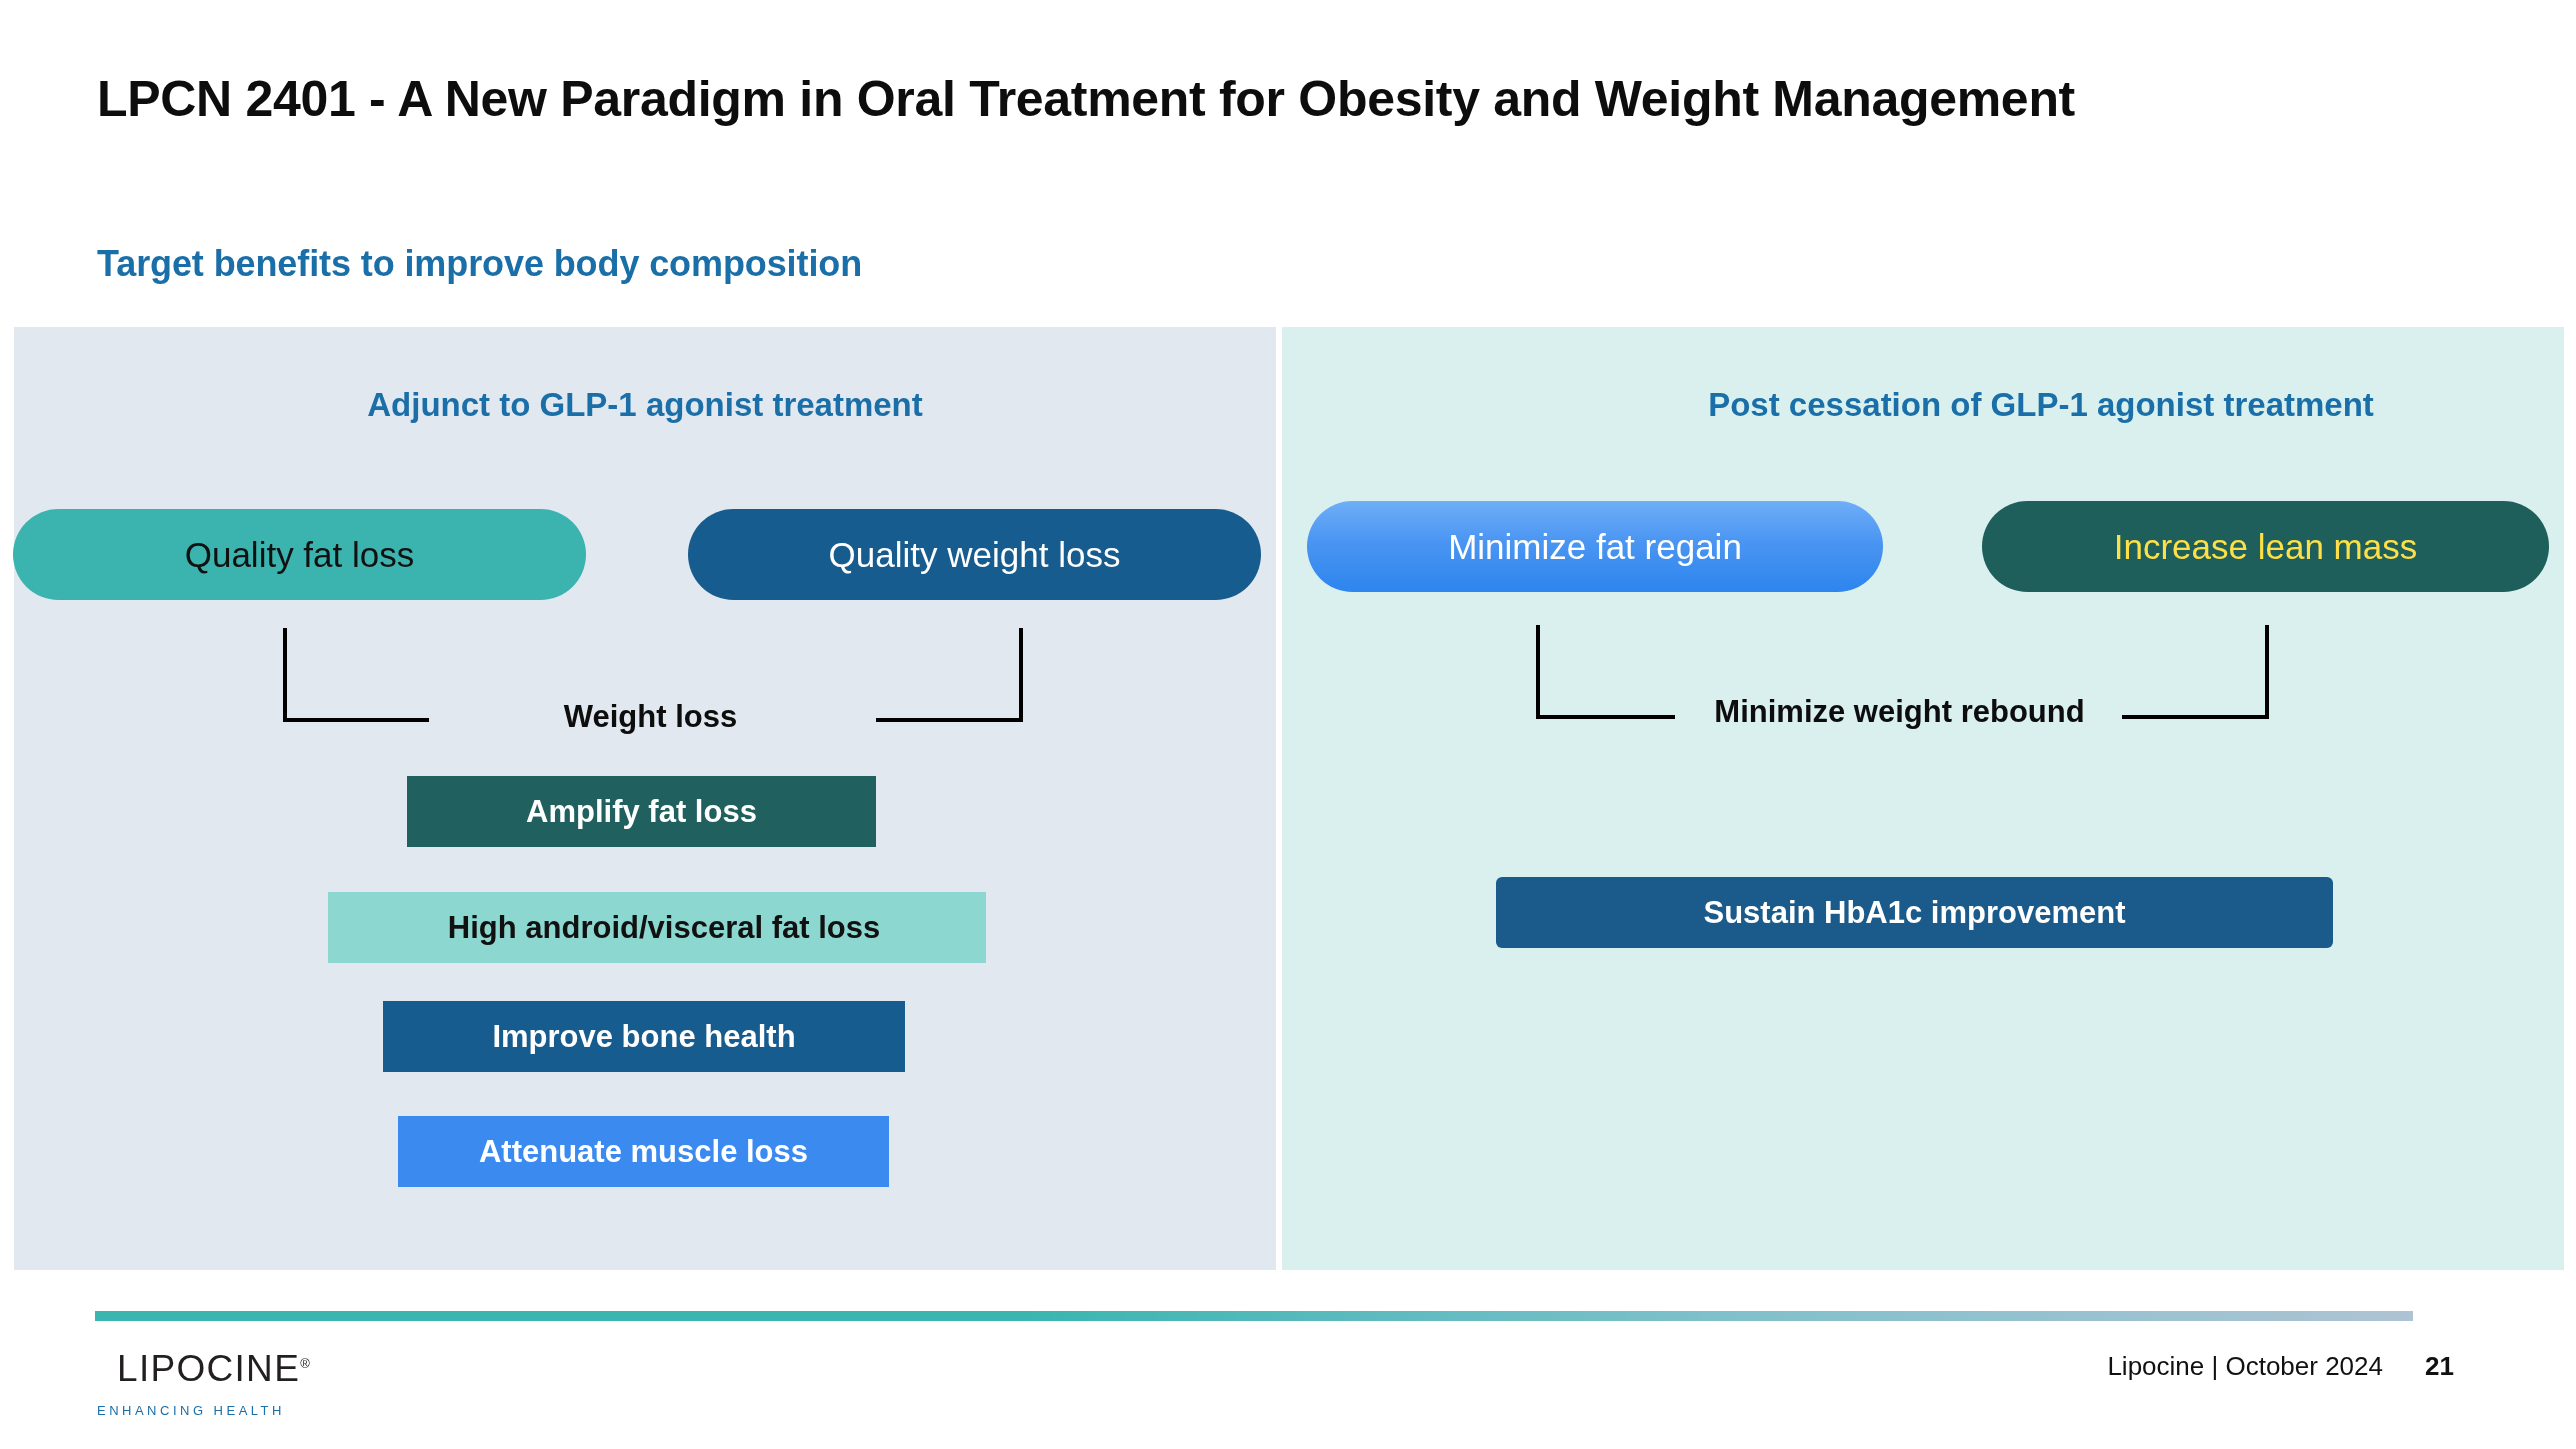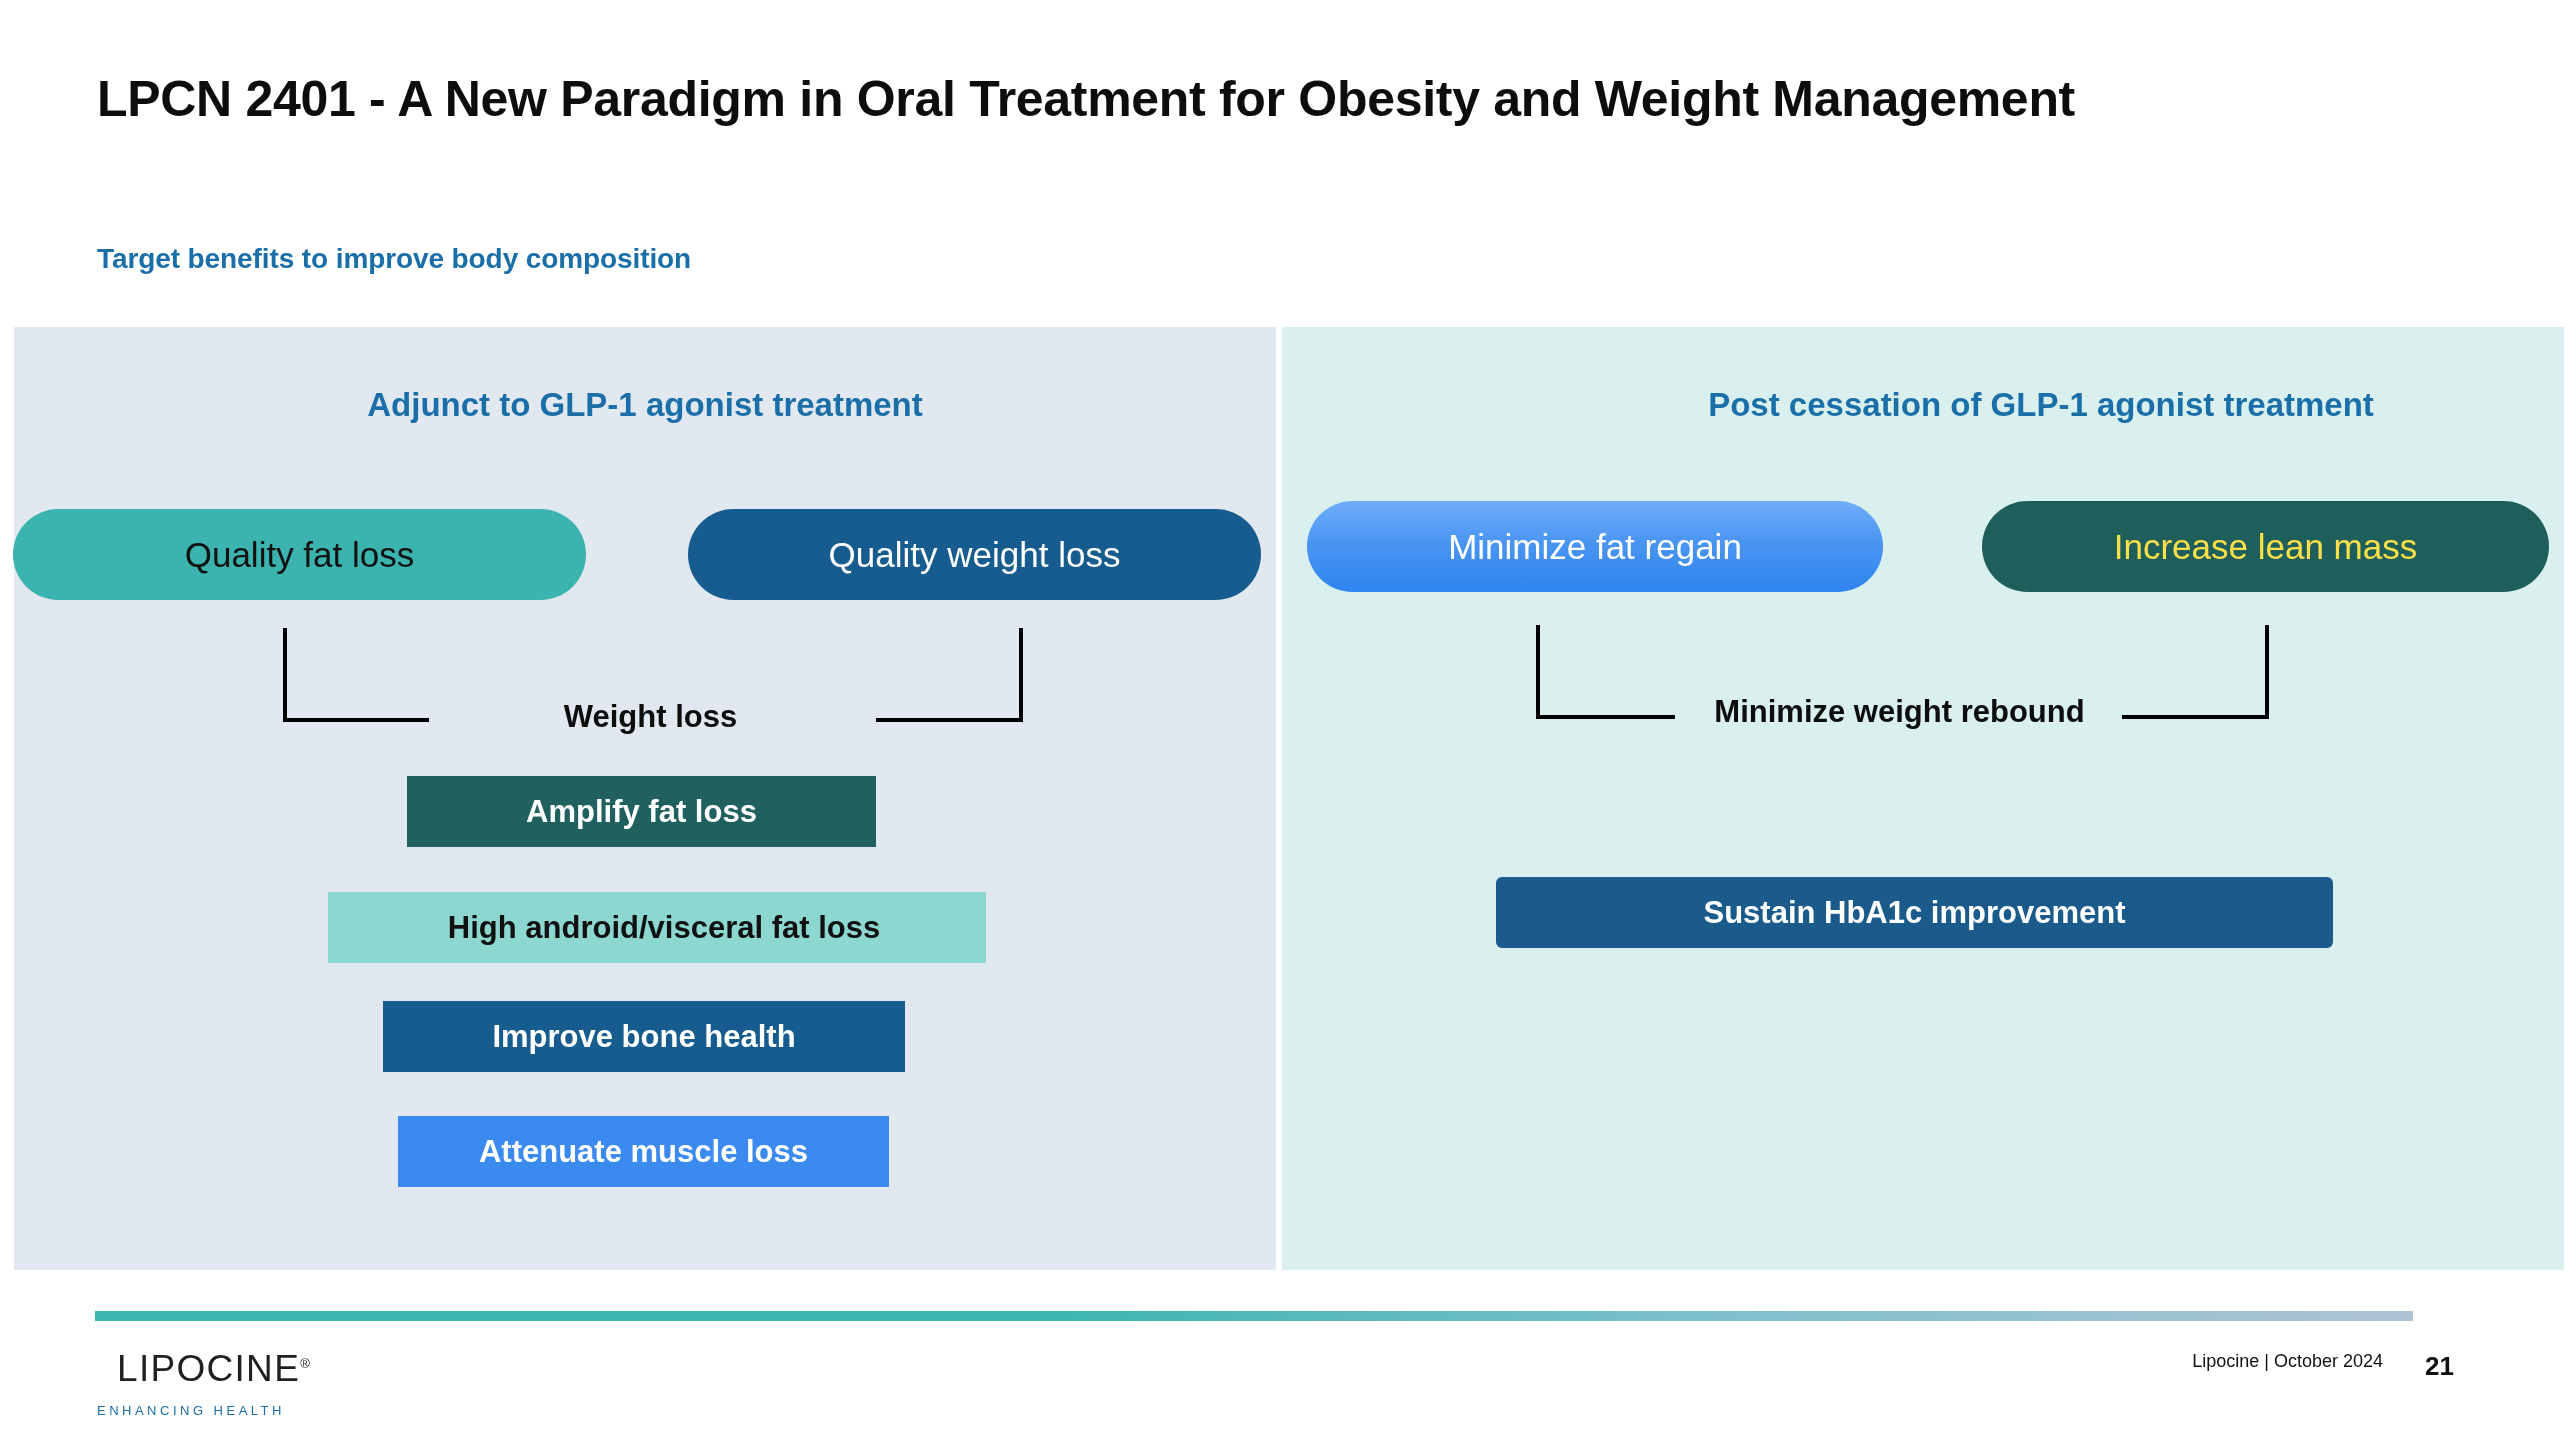--- a/index.html
+++ b/index.html
@@ -25,21 +25,21 @@
     font-size: 50px;
     line-height: 1.16;
     font-weight: bold;
     color: #0d0d0d;
     letter-spacing: -0.3px;
   }
   .slide-subtitle {
     position: absolute;
     left: 97px;
     top: 243px;
-    font-size: 28px;
+    font-size: 36px;
     font-weight: bold;
     color: #1B6FA8;
     letter-spacing: -0.1px;
   }
 
   
   .panel {
     position: absolute;
     top: 327px;
     height: 943px;
@@ -186,21 +186,21 @@
     margin-top: 16px;
     font-size: 13px;
     letter-spacing: 3.5px;
     color: #1B6FA8;
     font-weight: normal;
   }
   .footer-meta {
     position: absolute;
     right: 193px;
     top: 1351px;
-    font-size: 18px;
+    font-size: 26px;
     color: #111111;
     white-space: nowrap;
   }
   .footer-page {
     position: absolute;
     right: 122px;
     top: 1351px;
     font-size: 26px;
     font-weight: bold;
     color: #111111;

